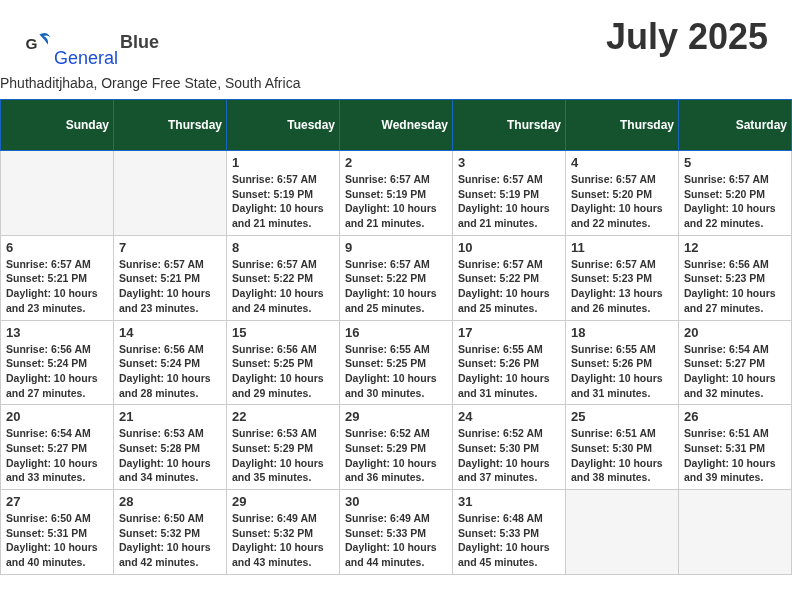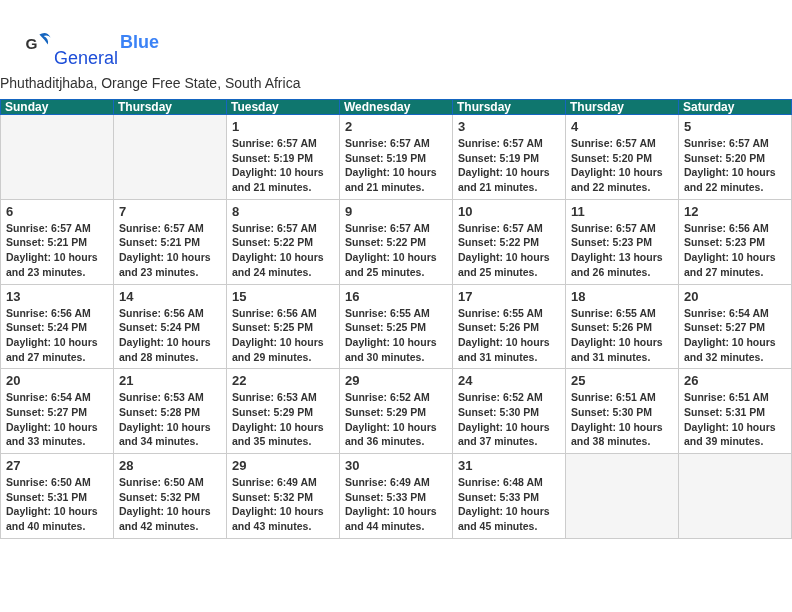--- a/index.html
+++ b/index.html
@@ -35,24 +35,24 @@
       font-size: 14px;
       color: #333;
       padding: 2px 0 8px 0;
     }
     .calendar {
       width: 100%;
       border-collapse: collapse;
       font-size: 11px;
     }
     .calendar th {
-      background: #0f766e;
+      background: #14532d;
       color: #fff;
-      padding: 0 4px;
-      text-align: left;
+      padding: 18px 4px;
+      text-align: right;
       font-size: 12px;
       border: 1px solid #1565c0;
     }
     .calendar td {
       border: 1px solid #ccc;
       vertical-align: top;
       padding: 4px 5px;
       width: 113px;
       min-height: 80px;
       background: #fff;
@@ -83,23 +83,24 @@
 <body>
 
 <div class="header">
   <div class="logo-wrap">
     <div class="logo">
       <svg class="logo-icon" viewBox="0 0 40 40">
         <text x="2" y="28" font-size="22" font-weight="bold" fill="#333">G</text>
         <path d="M22 8 Q32 2 38 12 Q34 8 28 10 Q36 14 34 22 Q30 16 22 8Z" fill="#1565c0"></path>
       </svg>
       <span style="font-size:18px;font-weight:normal;color:#1d4ed8;margin-top:32px;">General</span>
-        <span style="font-size:18px;font-weight:bold;color:#3b82f6;">Blue</span>
+        <span style="font-size:18px;font-weight:bold;color:#404040;">Blue</span>
     </div>
   </div>
+  <div class="month-title">July 2025</div>
 </div>
 
 <div class="subtitle">Phuthaditjhaba, Orange Free State, South Africa</div>
 
 <table class="calendar">
   <thead>
     <tr>
     <th>Sunday</th>
         <th>Thursday</th>
         <th>Tuesday</th>

